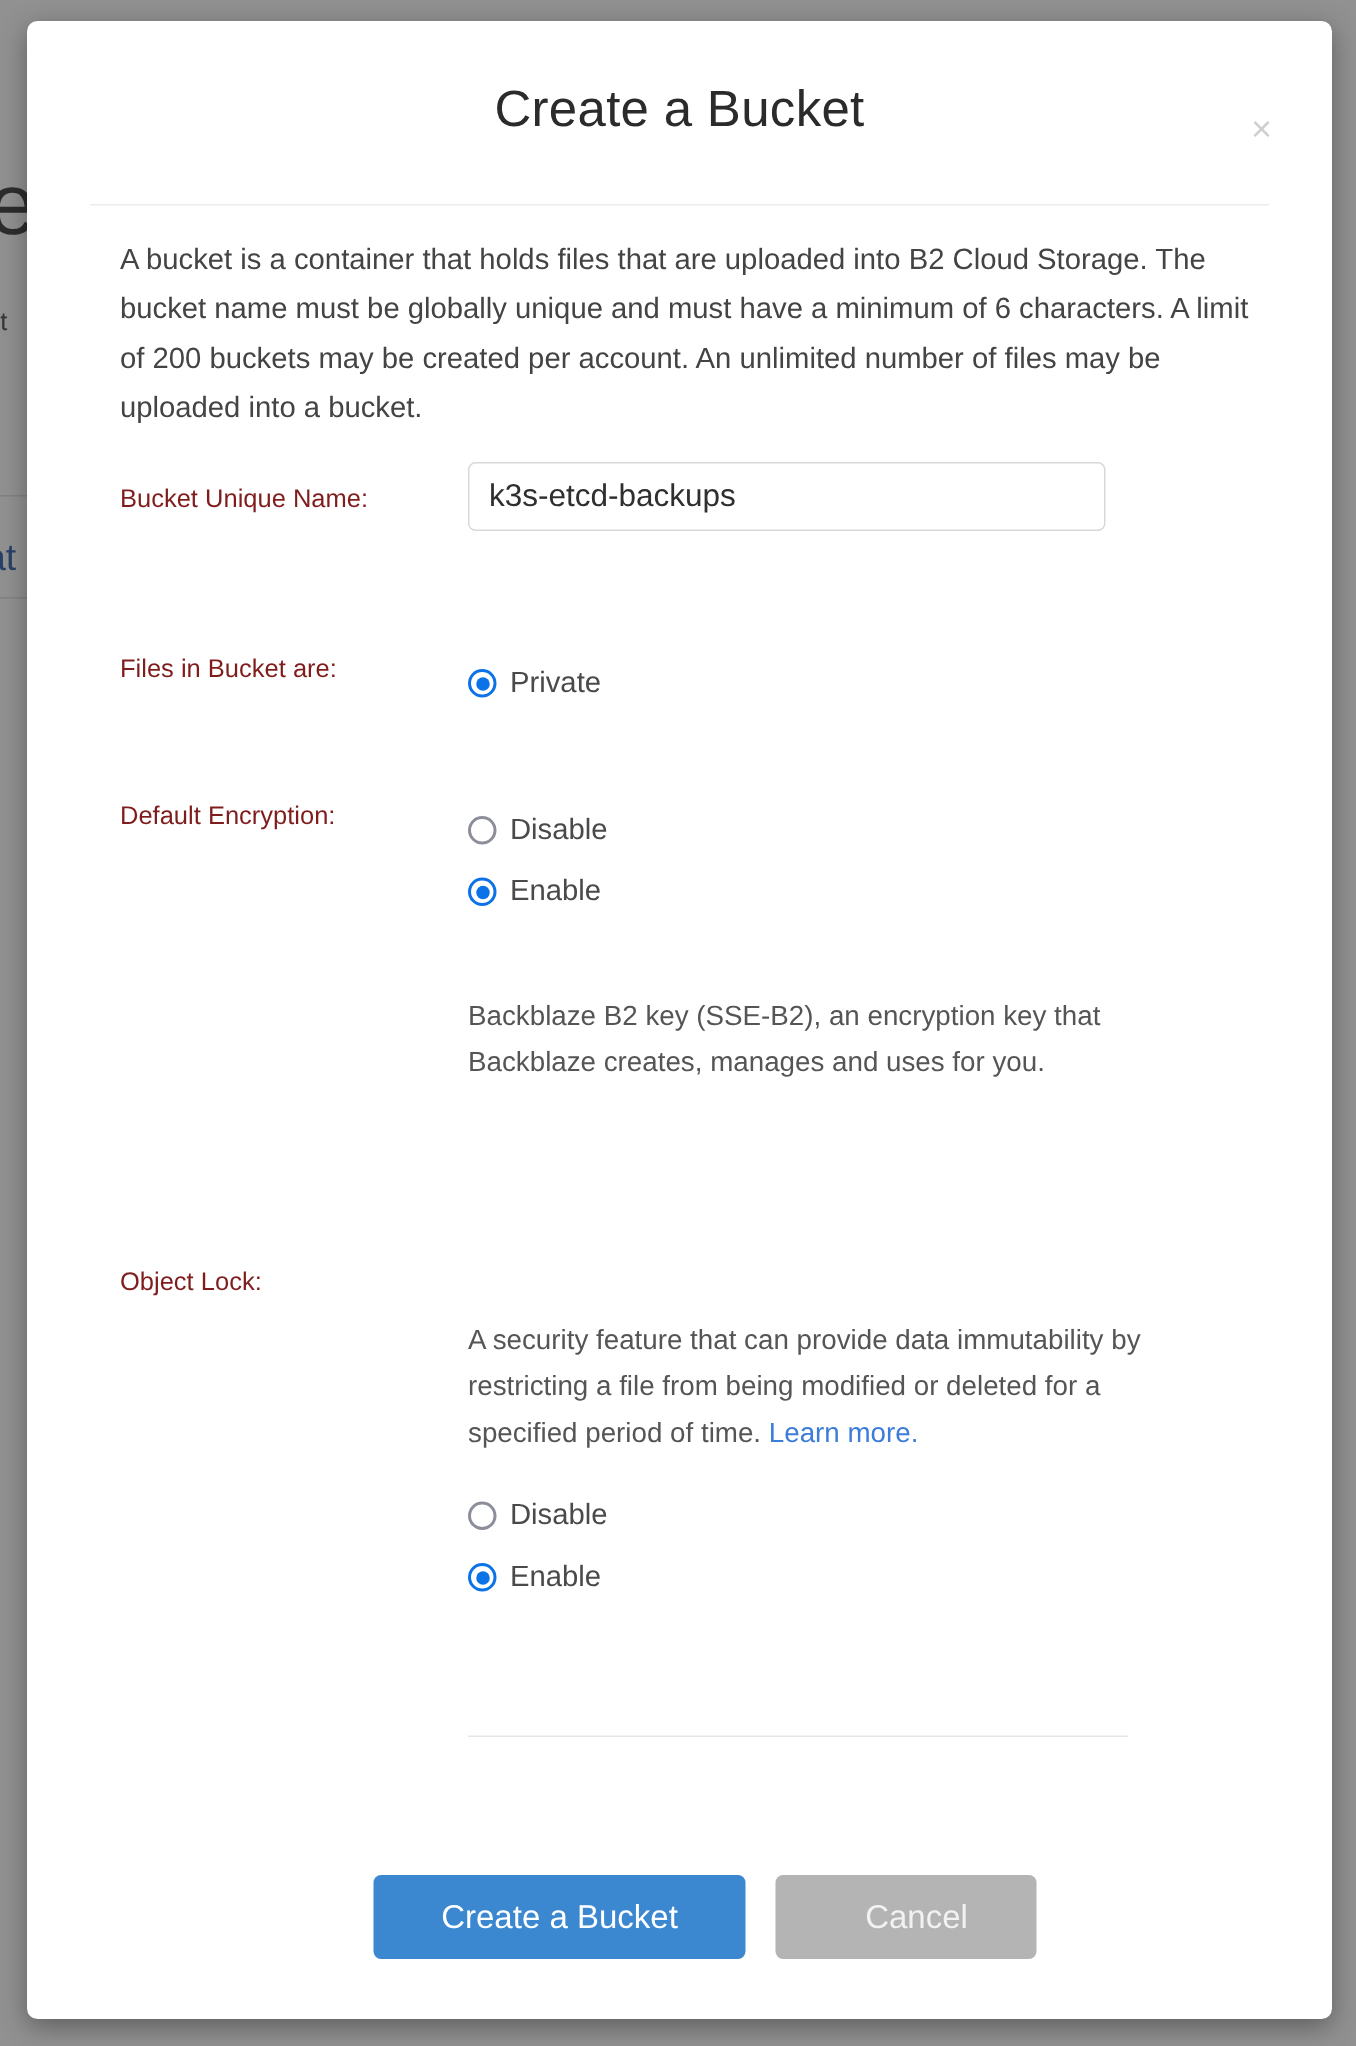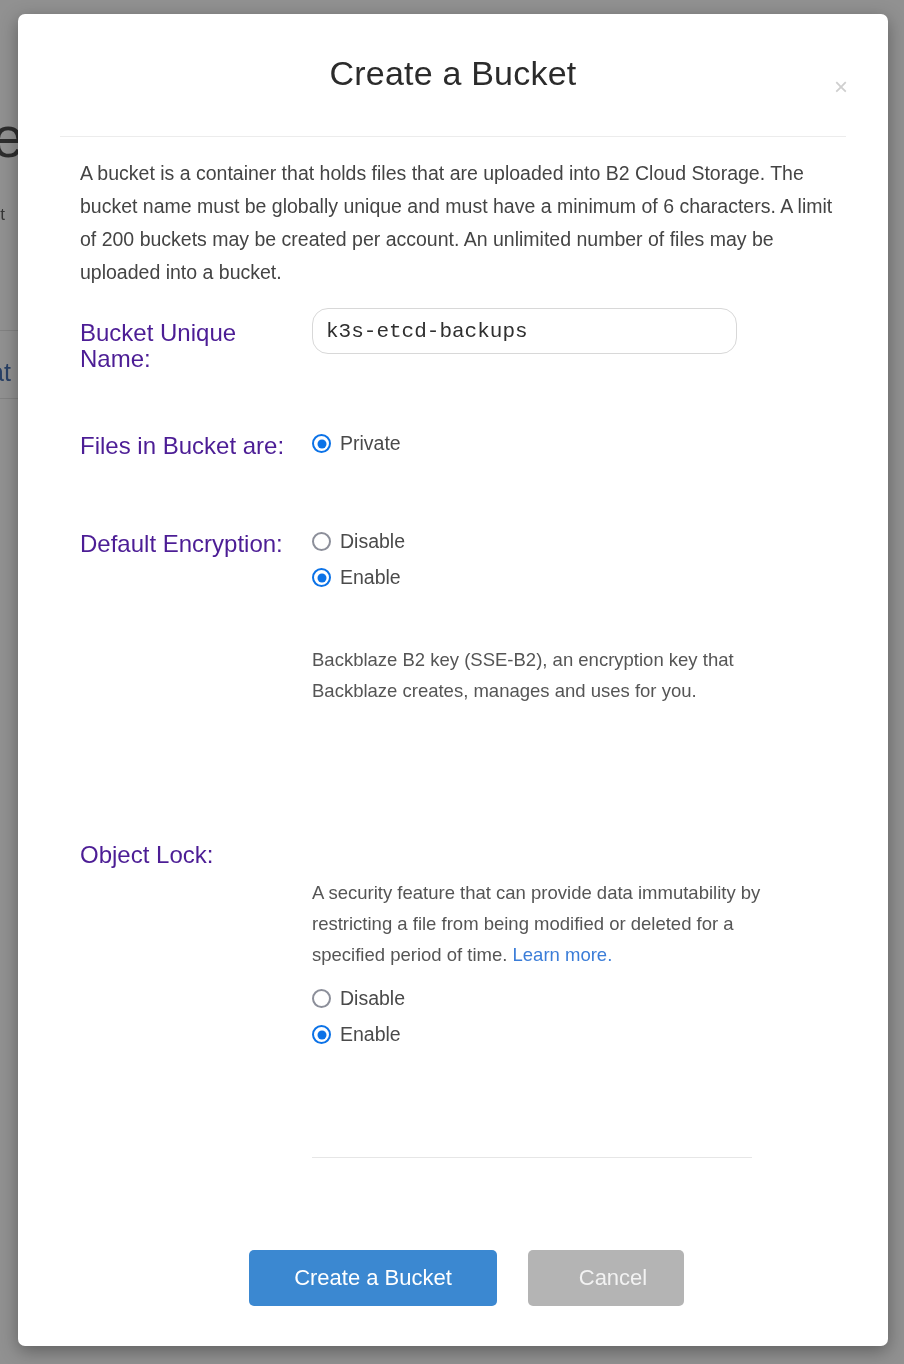--- a/index.html
+++ b/index.html
@@ -148,52 +148,53 @@
   .row {
     position: absolute;
     left: 0;
     width: 870px;
   }
   .row-label {
     position: absolute;
     left: 62px;
     top: 0;
     width: 230px;
-    font-size: 24px;
-    color: #4c1d95;
+    font-size: 17px;
+    color: #7f1d1d;
     line-height: 26px;
   }
   .row-content {
     position: absolute;
     left: 294px;
     top: 0;
     width: 530px;
   }
 
   
   .text-input {
     display: block;
     width: 425px;
     height: 46px;
     padding: 12px 13px;
     font-size: 21px;
-    font-family: Liberation Mono, monospace;
+    font-family: Liberation Sans, sans-serif;
     color: #2f2f2f;
     border: 1px solid #d8d8d8;
-    border-radius: 16px;
+    border-radius: 5px;
     background: #fff;
     outline: none;
   }
 
   
   .radio-line {
     display: flex;
     align-items: center;
     height: 29px;
     margin-bottom: 7px;
+    margin-top: 12px;
   }
   .radio {
     width: 19px;
     height: 19px;
     border-radius: 50%;
     border: 2px solid #8c8f9a;
     background: #fff;
     flex: 0 0 auto;
     position: relative;
     cursor: pointer;
@@ -269,22 +270,22 @@
     line-height: 56px;
     text-align: center;
     padding: 0;
   }
   .btn-primary {
     left: 231px;
     width: 248px;
     background: #3b88d1;
   }
   .btn-secondary {
-    left: 510px;
-    width: 156px;
+    left: 499px;
+    width: 174px;
     background: #b4b4b4;
     color: #f2f2f2;
     padding-left: 14px;
   }
 </style>
 </head>
 <body>
 
 <div id="page-behind">
   <div class="bg-heading">e</div>

